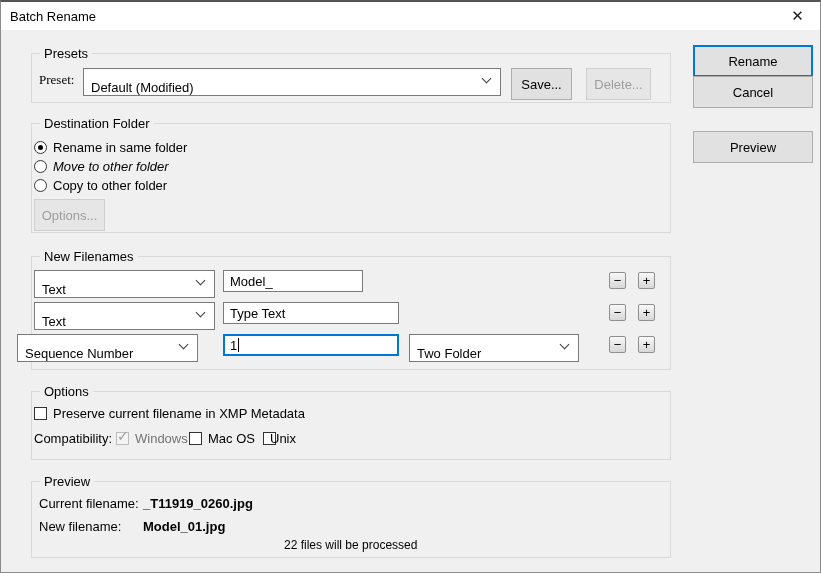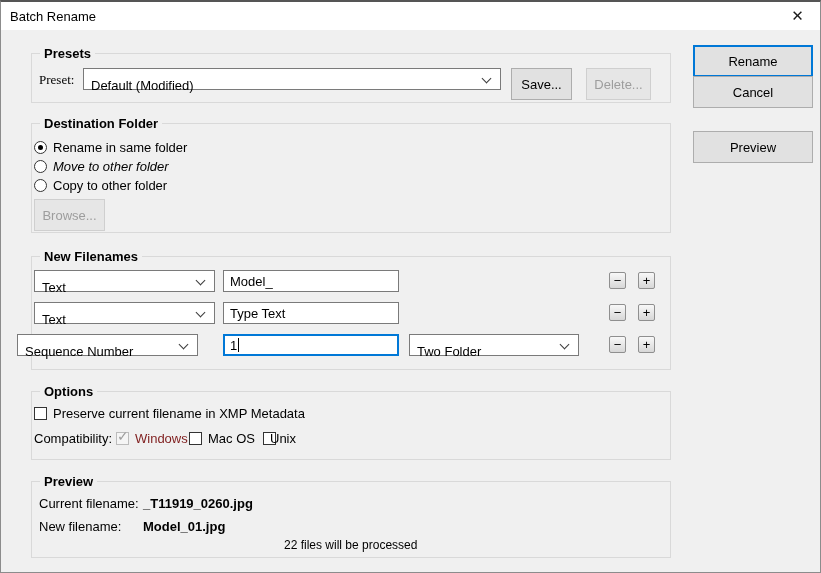--- a/index.html
+++ b/index.html
@@ -27,39 +27,39 @@
     position: absolute; right: 0; top: 0; width: 45px; height: 28px;
     display: flex; align-items: center; justify-content: center;
     font-size: 15px; color: #1a1a1a; cursor: default;
   }
   .group {
     position: absolute; left: 30px; width: 640px;
     border: 1px solid #d9d9d9;
   }
   .group-label {
     position: absolute; top: -8px; left: 8px;
-    background: #f0f0f0; padding: 0 4px; white-space: nowrap; font-weight: bold;
+    background: #f0f0f0; padding: 0 4px; white-space: nowrap;
   }
   .lbl { position: absolute; white-space: nowrap; }
-  .gray { color: #7f1d1d; }
+  .gray { color: #737373; }
   .bold { font-weight: bold; }
 
   .btn {
     position: absolute; height: 32px;
     background: #e1e1e1; border: 1px solid #adadad;
     display: flex; align-items: center; justify-content: center;
     white-space: nowrap; cursor: default;
   }
   .btn.default { border: 2px solid #0078d7; }
   .btn.disabled { background: #e6e6e6; border-color: #cfcfcf; color: #9d9d9d; }
 
   .combo {
-    position: absolute; height: 22px;
+    position: absolute; height: 28px;
     background: #fff; border: 1px solid #7a7a7a;
-    display: flex; align-items: center;
+    display: flex; align-items: flex-end;
     padding: 12px 24px 0 7px; white-space: nowrap; cursor: default;
   }
   .chev {
     position: absolute; right: 10px; top: 6px;
     width: 7px; height: 7px;
     border-right: 1px solid #3c3c3c; border-bottom: 1px solid #3c3c3c;
     transform: rotate(45deg);
   }
   .field {
     position: absolute; height: 22px;
@@ -125,32 +125,32 @@
   <div class="group" style="top:121px; height:110px;">
     <span class="group-label">Destination Folder</span>
   </div>
   <span class="radio selected" style="left:33px; top:139px;"></span>
   <span class="lbl" style="left:52px; top:138px;">Rename in same folder</span>
   <span class="radio" style="left:33px; top:158px;"></span>
   <span class="lbl" style="left:52px; top:157px;font-style:italic;">Move to other folder</span>
   <span class="radio" style="left:33px; top:177px;"></span>
   <span class="lbl" style="left:52px; top:176px;">Copy to other folder</span>
   <div class="btn disabled" style="left:33px; top:197px; width:71px;">
-    <span>Browse...</span>
+    <span>Options...</span>
   </div>
 
   <div class="group" style="top:254px; height:114px;">
     <span class="group-label">New Filenames</span>
   </div>
 
   <div class="combo" style="left:33px; top:268px; width:181px;">
     <span>Text</span>
     <span class="chev"></span>
   </div>
-  <div class="field" style="left:222px; top:268px; width:176px;">
+  <div class="field" style="left:222px; top:268px; width:140px;">
     <span>Model_</span>
   </div>
   <div class="sq-btn" style="left:608px; top:270px;">
     <span>−</span>
   </div>
   <div class="sq-btn" style="left:637px; top:270px;">
     <span>+</span>
   </div>
 
   <div class="combo" style="left:33px; top:300px; width:181px;">

